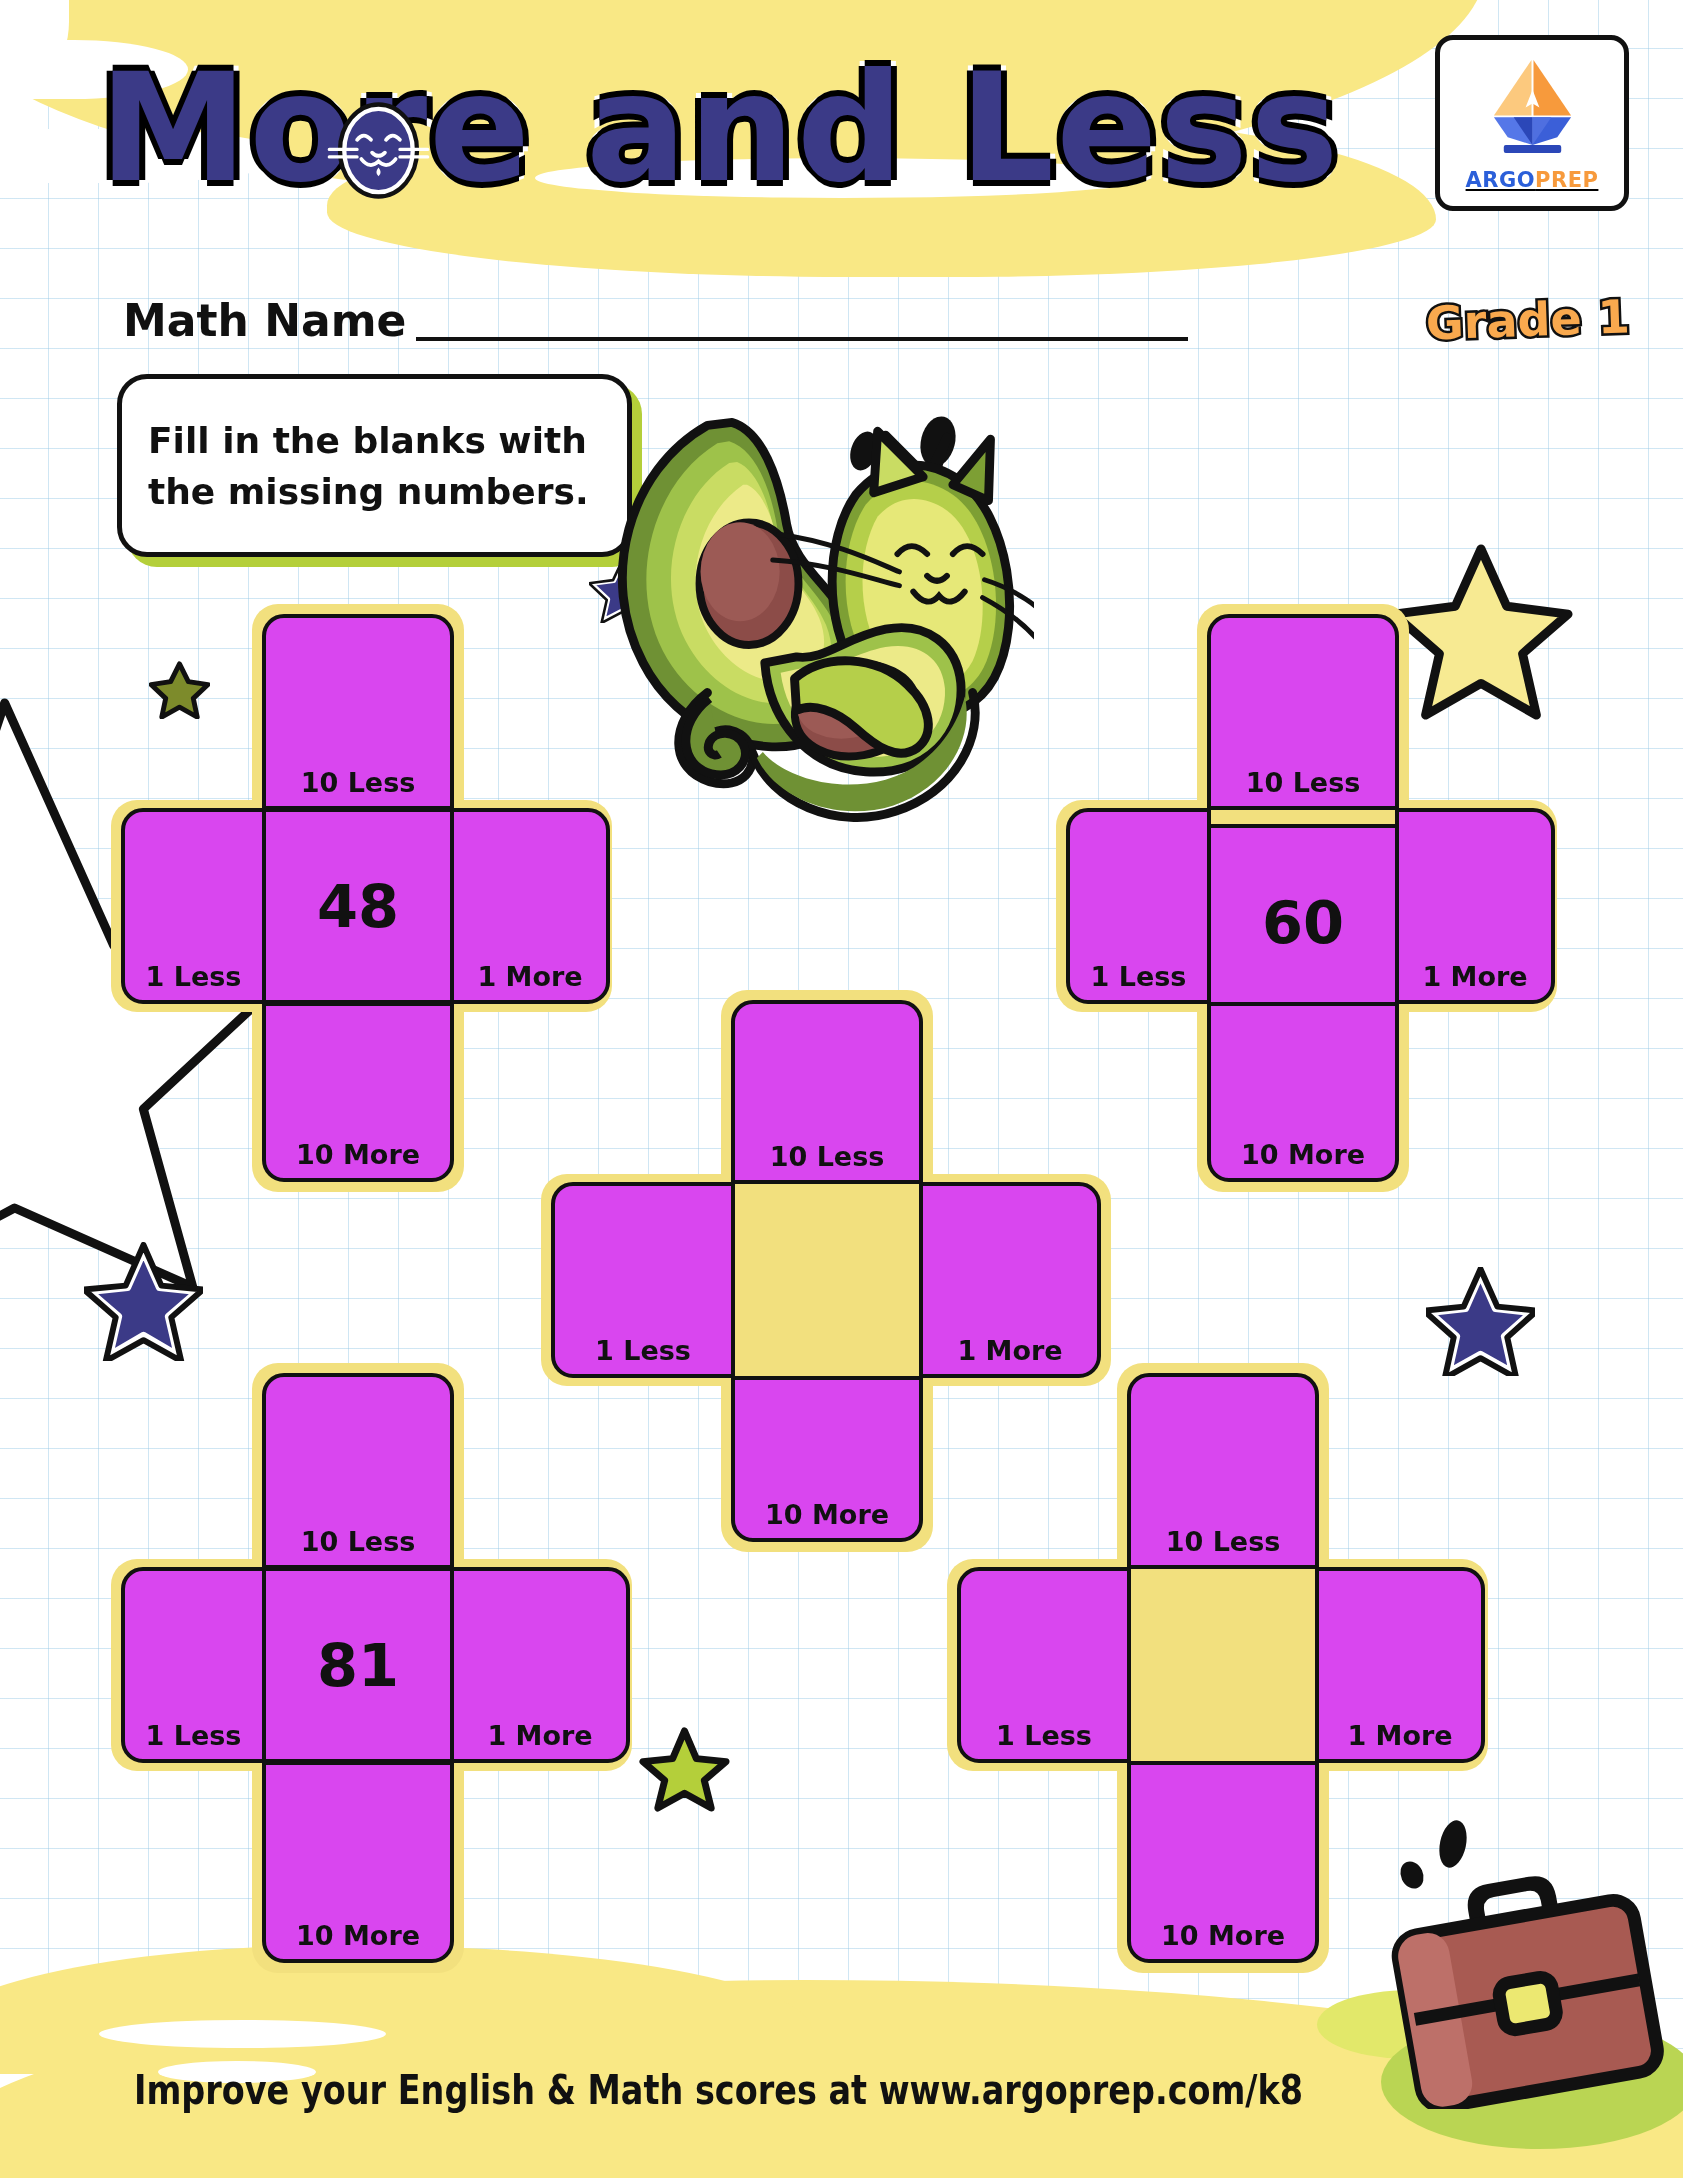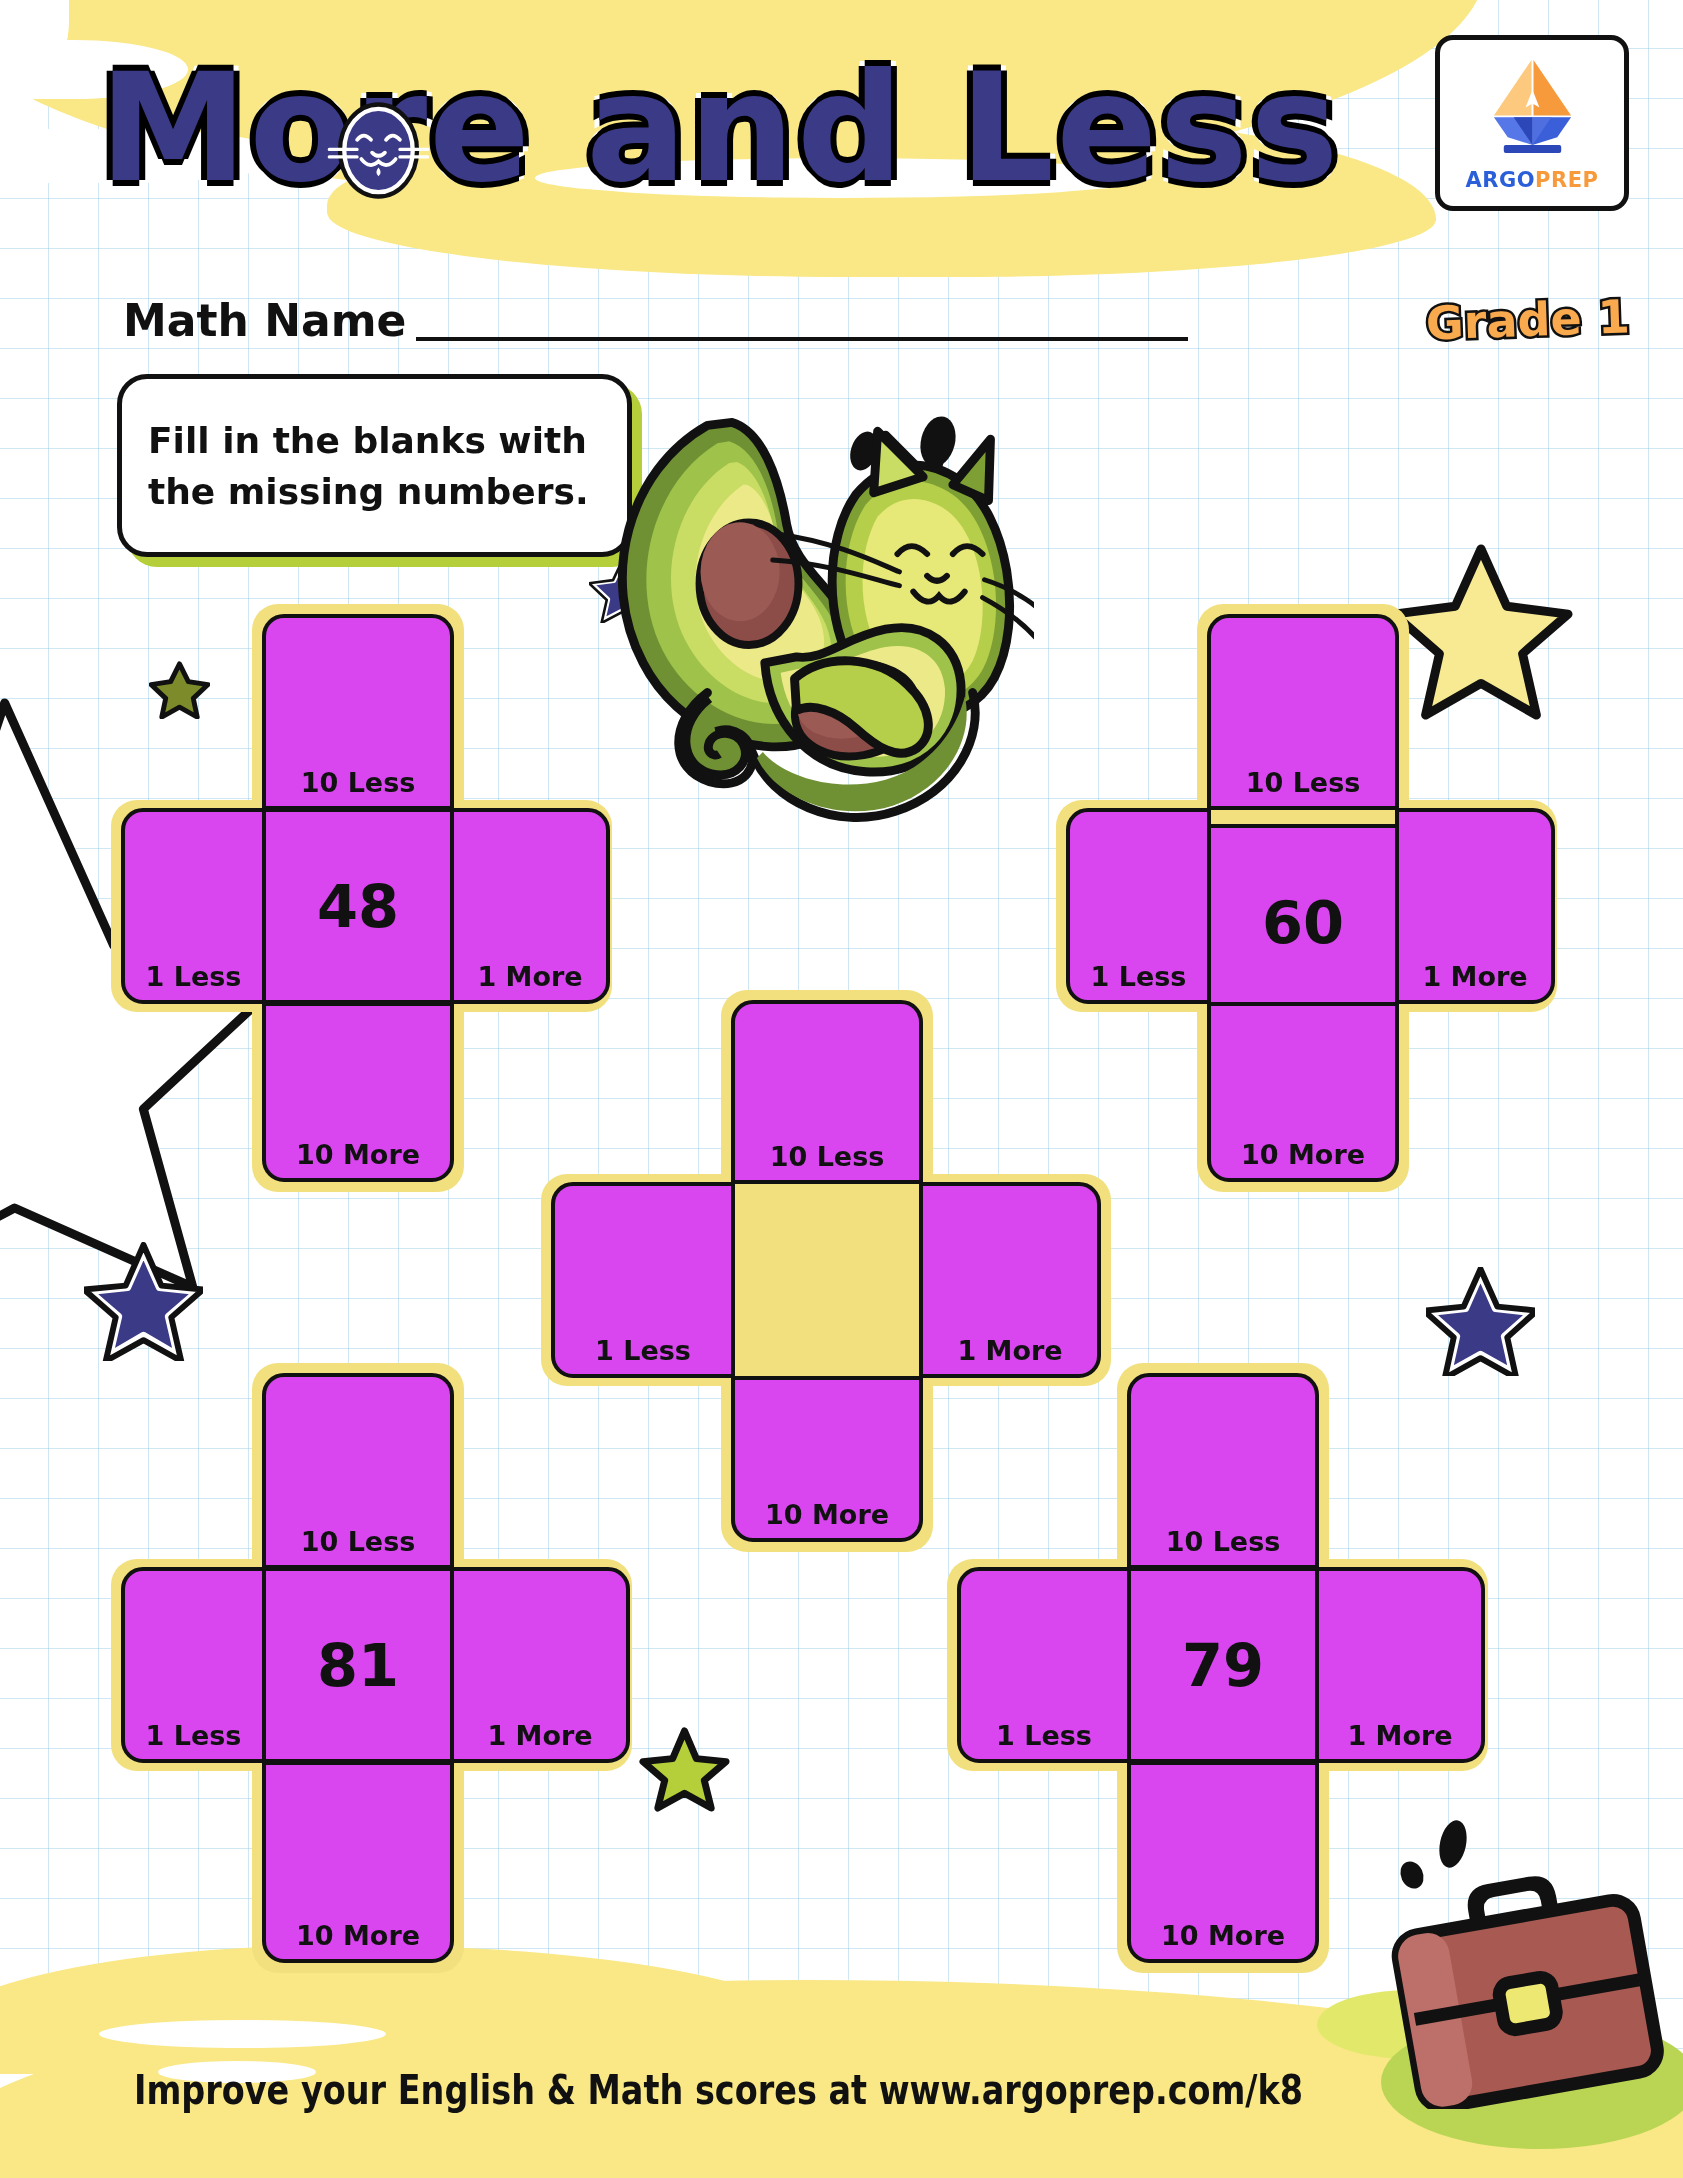--- a/index.html
+++ b/index.html
@@ -88,21 +88,21 @@
   }
 
   
   #logo-card{
     position:absolute;left:1435px;top:35px;width:184px;height:166px;
     background:#fff;border:5px solid #111;border-radius:18px;
     display:flex;flex-direction:column;align-items:center;justify-content:center;
   }
   #logo-word{
     font-family:"DejaVu Sans", sans-serif;
-    font-weight:bold;font-size:21px;letter-spacing:0.5px;margin-top:15px;
+    font-weight:bold;font-size:21px;letter-spacing:0.5px;margin-top:15px;text-decoration:underline;
   }
   .argo{color:#2b5fd9;}
   .prep{color:#f79a3c;}
 
   
   #name-label{
     position:absolute;left:123px;top:295px;
     font-family:"DejaVu Sans", sans-serif;font-weight:bold;font-size:44px;color:#111;
   }
   #name-line{
@@ -403,23 +403,20 @@
 
 <div class="cross" style="left:955px;top:1371px;width:535px;height:594px;">
   <div class="halo v" style="left:162px;top:-8px;width:212px;height:610px;"></div>
   <div class="halo h" style="left:-8px;top:188px;width:541px;height:212px;"></div>
   <div class="cell top" style="left:172px;top:2px;width:192px;height:196px;">
     <div class="lab">10 Less</div>
   </div>
   <div class="cell left" style="left:2px;top:196px;width:174px;height:196px;">
     <div class="lab">1 Less</div>
   </div>
-  <div class="cell" style="left:172px;top:196px;width:192px;height:196px;border-radius:0;">
-    <div class="num">79</div>
-  </div>
   <div class="cell right" style="left:360px;top:196px;width:170px;height:196px;">
     <div class="lab">1 More</div>
   </div>
   <div class="cell bottom" style="left:172px;top:390px;width:192px;height:202px;">
     <div class="lab">10 More</div>
   </div>
 </div>
 
 <div id="bpuff1"></div>
 <div id="bpuff2"></div>

